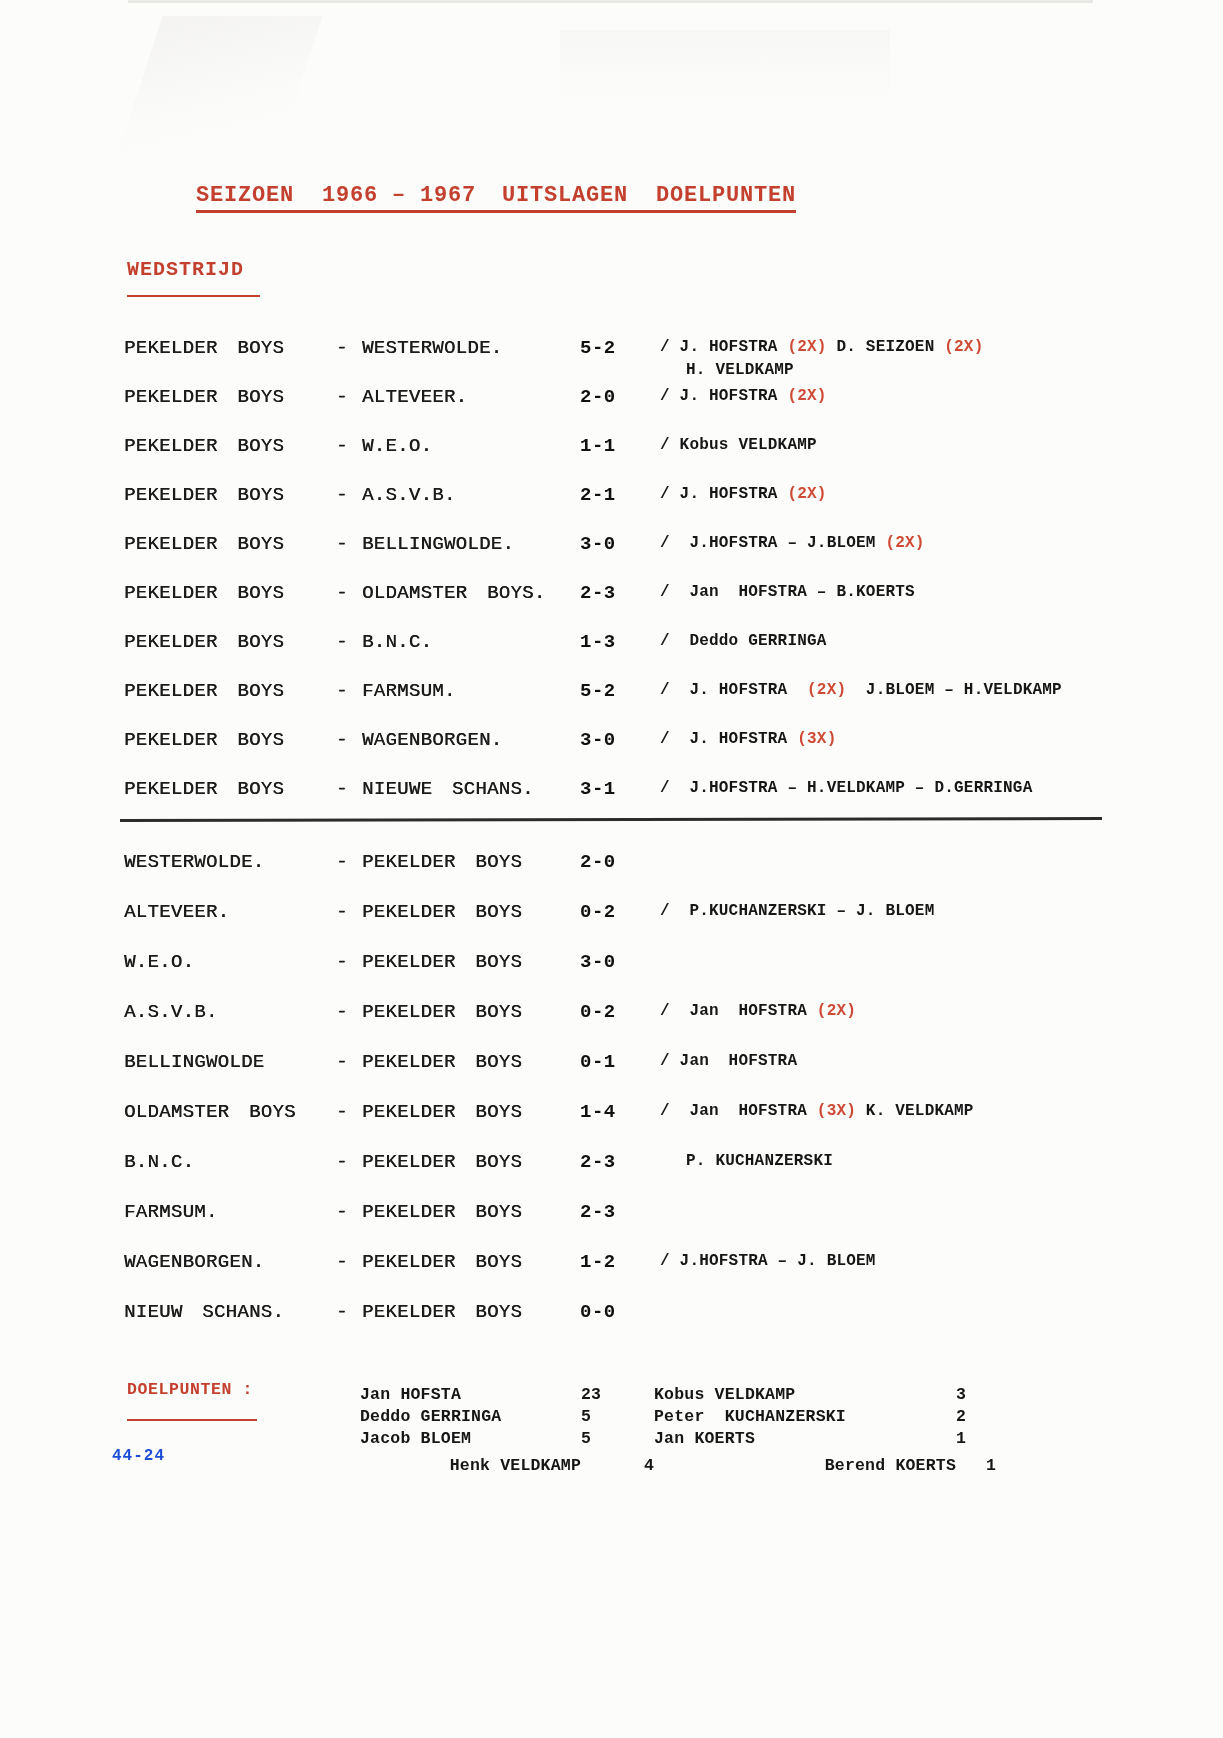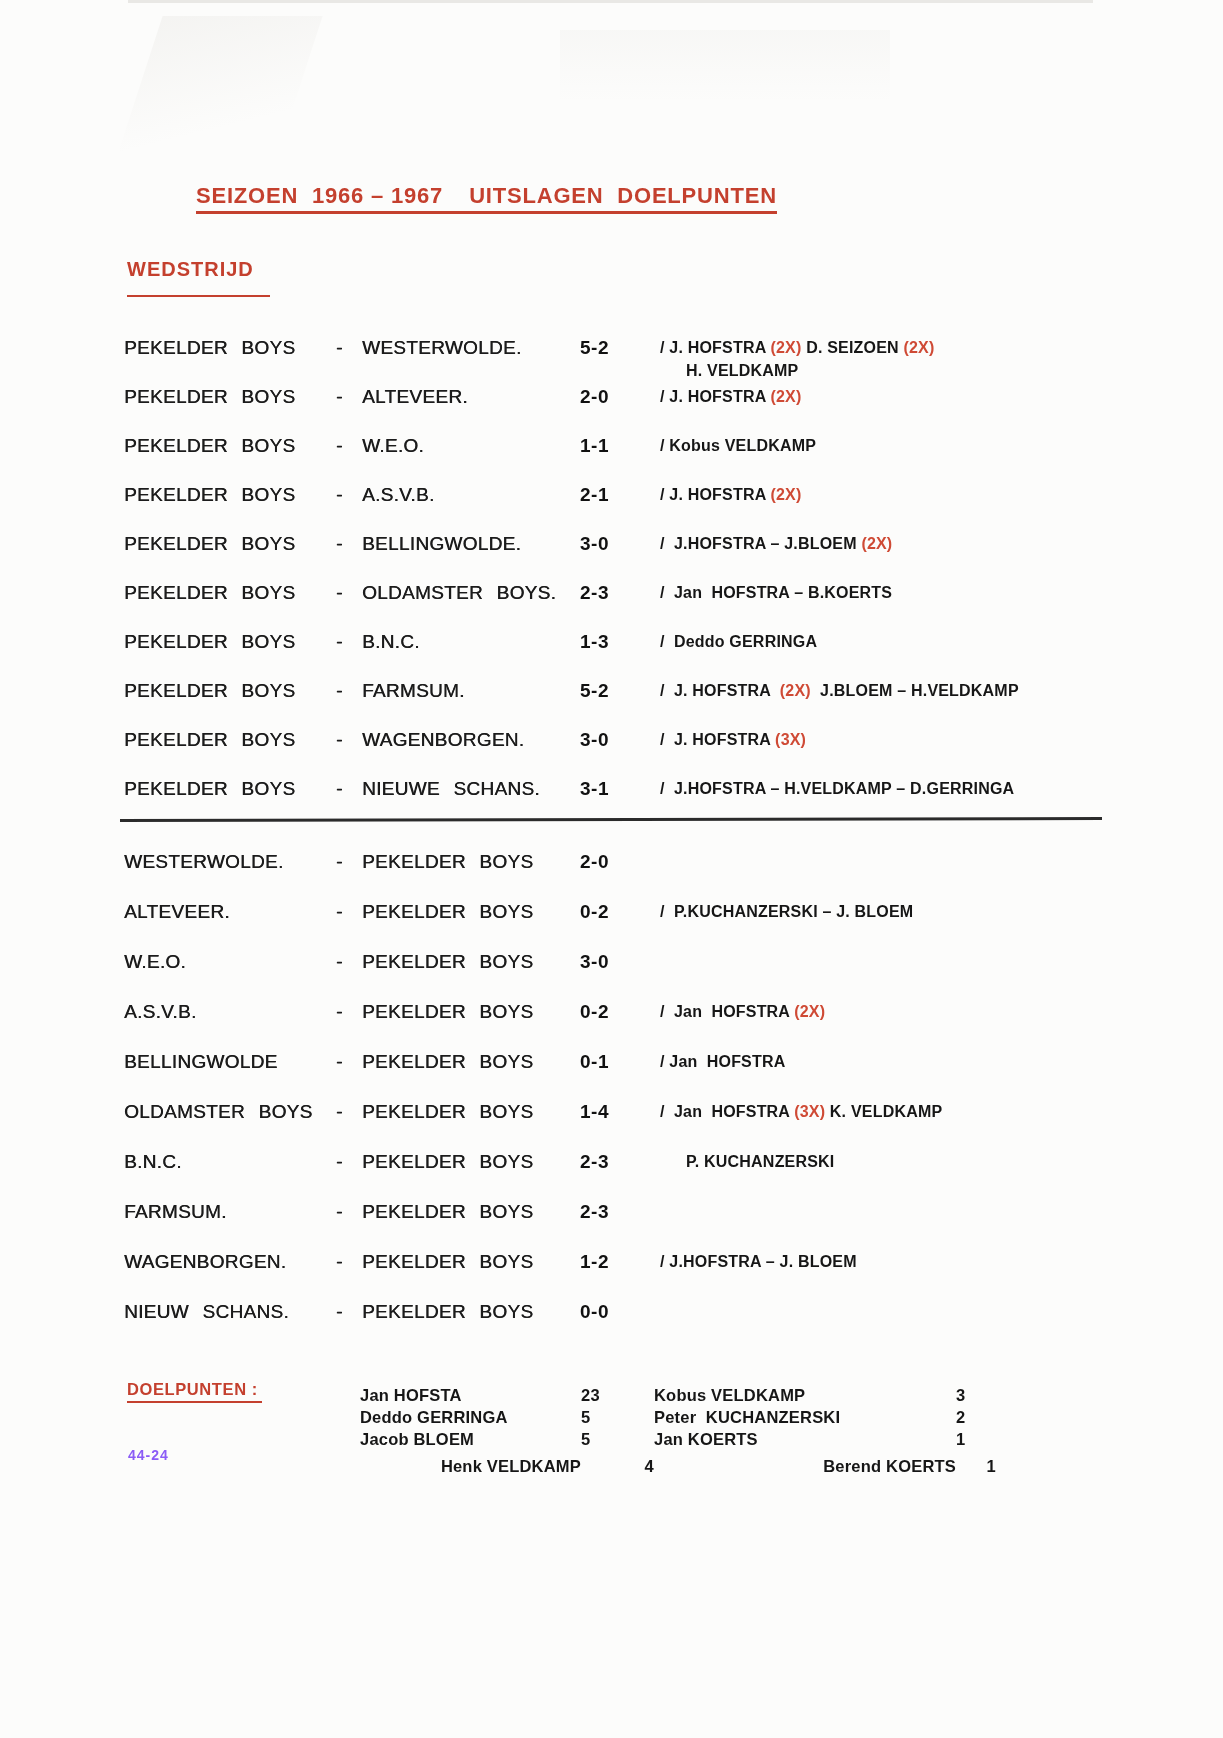--- a/index.html
+++ b/index.html
@@ -7,20 +7,21 @@
     font-family:"Liberation Sans","DejaVu Sans",sans-serif;
     background:#fcfcfb;
   }
   .page{
     position:relative;
     width:1223px;
     height:1738px;
     background:var(--bg,#fcfcfb);
     overflow:hidden;
     color:var(--ink,#1a1a1a);
+    font-family:Liberation Mono, monospace;
   }
   
   .topline{position:absolute;top:0;left:128px;width:965px;height:3px;background:rgba(150,145,135,0.18);}
   .shade1{position:absolute;top:16px;left:135px;width:160px;height:170px;
           background:linear-gradient(165deg,rgba(175,170,160,0.10),transparent 65%);
           transform:skewX(-18deg);}
   .shade2{position:absolute;top:30px;left:560px;width:330px;height:90px;
           background:linear-gradient(180deg,rgba(175,170,160,0.06),transparent 80%);}
 
   .title{
@@ -74,25 +75,25 @@
     position:absolute;left:120px;top:818px;width:982px;height:2.5px;
     background:var(--divider,#2b2b2b);
     transform:rotate(-0.12deg);
   }
 
   .doel-heading{
     position:absolute;left:127px;top:1380px;
     font-size:16.5px;font-weight:bold;color:var(--accent,#c4402e);
     letter-spacing:0.6px;
     border-bottom:2px solid var(--accent,#c4402e);
-    padding-bottom:2px;padding-right:4px;
+    padding-bottom:20px;padding-right:4px;
   }
   .total{
-    position:absolute;left:128px;top:1447px;
-    font-size:14px;font-weight:bold;letter-spacing:1px;color:#8b5cf6;
+    position:absolute;left:112px;top:1447px;
+    font-size:16px;font-weight:bold;letter-spacing:1px;color:#1d4ed8;
   }
   .scorer-table{position:absolute;left:360px;top:1384px;width:700px;}
   .sc-row{
     display:grid;
     grid-template-columns:221px 73px 302px 40px;
     line-height:22px;
   }
   .sc-row.last{margin-top:5px;text-align:right;}
   .sname,.scount{
     font-size:16.5px;font-weight:bold;color:#161616;letter-spacing:0.2px;white-space:pre;

